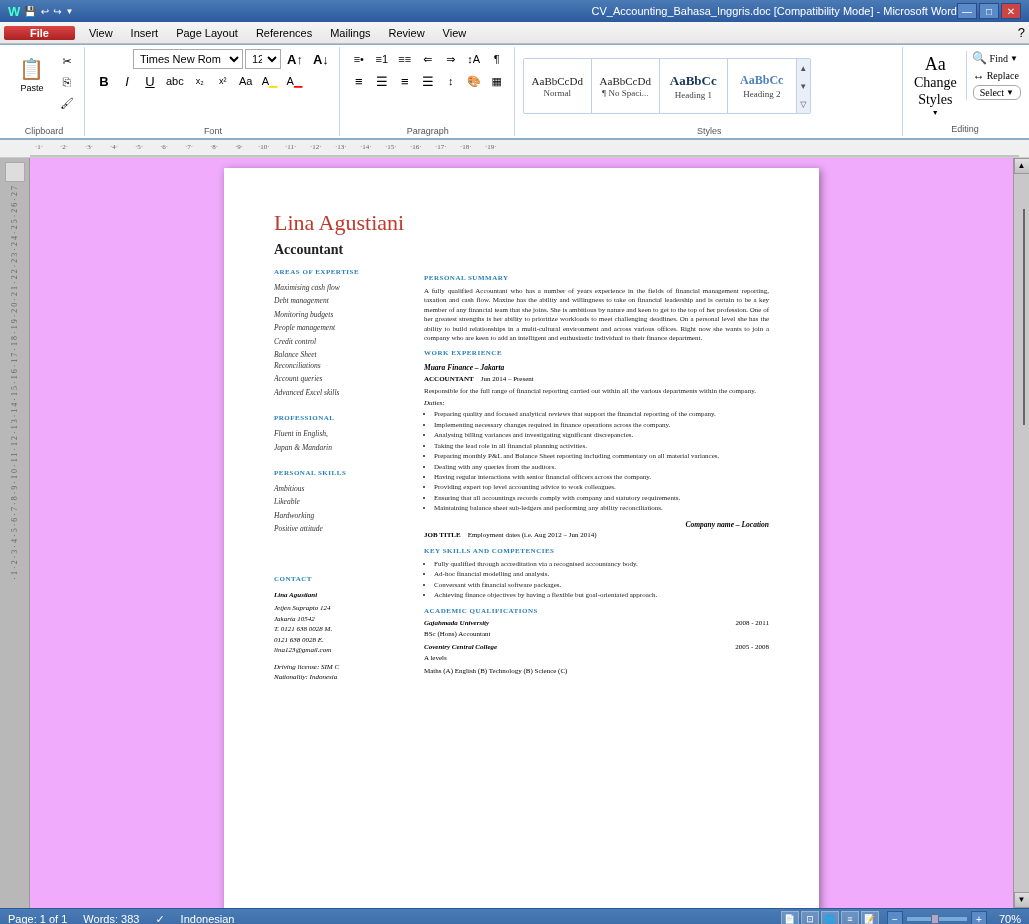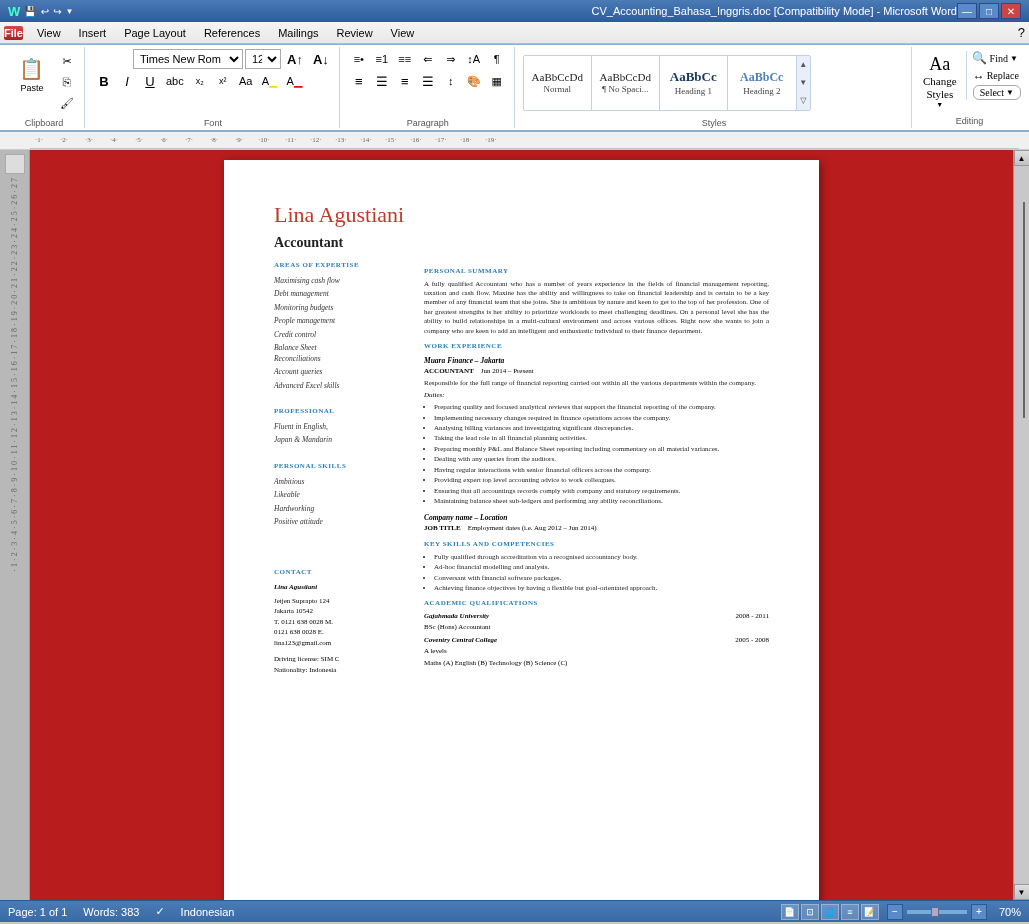--- a/index.html
+++ b/index.html
@@ -38,21 +38,21 @@
       font-size: 11px;
     }
     .menu-item {
       padding: 2px 8px;
       cursor: pointer;
       border-radius: 2px;
     }
     .file-btn {
       background: linear-gradient(to bottom, #d44, #a22);
       color: white;
-      padding: 1px 0;
+      padding: 1px 26px;
       border-radius: 2px;
       font-weight: bold;
       font-size: 11px;
       cursor: pointer;
       margin-right: 4px;
     }
     .ribbon-content {
       background: white;
       border-top: 1px solid #8aaecc;
       display: flex;
@@ -167,21 +167,21 @@
       font-size: 9px;
       color: #555;
     }
     .scroll-area {
       flex: 1;
       overflow-y: auto;
       overflow-x: hidden;
       display: flex;
       justify-content: center;
       padding: 10px 0;
-      background: #b91c1c;
+      background: #f0abfc;
     }
     .scroll-area::-webkit-scrollbar { width: 16px; }
     .scroll-area::-webkit-scrollbar-track { background: #c8c8c8; }
     .scroll-area::-webkit-scrollbar-thumb { background: #888; border: 1px solid #666; }
     .scrollbar-right {
       width: 16px;
       background: #c8c8c8;
       border-left: 1px solid #999;
       display: flex;
       flex-direction: column;
@@ -295,20 +295,21 @@
       list-style-type: disc;
     }
     .contact-text {
       font-style: italic;
       font-size: 7px;
       line-height: 1.5;
       font-weight: bold;
       margin-bottom: 3px;
     }
     .contact-normal {
+      font-style: italic;
       font-size: 7px;
       line-height: 1.5;
     }
     .edu-row {
       display: flex;
       justify-content: space-between;
       font-size: 7px;
       margin-bottom: 1px;
     }
     .edu-school { font-style: italic; font-weight: bold; }
@@ -543,21 +544,21 @@
     </div>
     <div class="ribbon-group-label">Styles</div>
   </div>
 
   <div style="display:flex;flex-direction:column;padding:2px 4px;border-right:none;gap:2px;">
     <div style="display:flex;gap:4px;flex:1;align-items:flex-start;padding-top:2px;">
 
       <div style="display:flex;flex-direction:column;align-items:center;">
         <div class="change-styles-btn">
           <span style="font-size:18px;">Aa</span>
-          <span style="font-size:11px;text-align:center;line-height:1.2;">Change<br>Styles</span>
+          <span style="font-size:14px;text-align:center;line-height:1.2;">Change<br>Styles</span>
           <span style="font-size:7px;">▼</span>
         </div>
       </div>
 
       <div style="display:flex;flex-direction:column;gap:2px;border-left:1px solid #c8d8ec;padding-left:6px;">
         <div style="display:flex;align-items:center;gap:2px;">
           <span style="font-size:12px;">🔍</span>
           <span style="font-size:10px;cursor:pointer;">Find</span>
           <span style="font-size:8px;">▼</span>
         </div>
@@ -667,21 +668,21 @@
             <li>Analysing billing variances and investigating significant discrepancies.</li>
             <li>Taking the lead role in all financial planning activities.</li>
             <li>Preparing monthly P&amp;L and Balance Sheet reporting including commentary on all material variances.</li>
             <li>Dealing with any queries from the auditors.</li>
             <li>Having regular interactions with senior financial officers across the company.</li>
             <li>Providing expert top level accounting advice to work colleagues.</li>
             <li>Ensuring that all accountings records comply with company and statutory requirements.</li>
             <li>Maintaining balance sheet sub-ledgers and performing any ability reconciliations.</li>
           </ul>
 
-          <div class="company-name" style="margin-top:6px;">Company name – Location</div>
+          <div class="company-name" style="margin-top:6px;text-align:right;">Company name – Location</div>
           <div class="job-row">
             <strong>JOB TITLE</strong>&nbsp;&nbsp;&nbsp;&nbsp;Employment dates (i.e. Aug 2012 – Jun 2014)
           </div>
 
           <div class="right-section-heading">KEY SKILLS AND COMPETENCIES</div>
           <ul class="bullet-list">
             <li>Fully qualified through accreditation via a recognised accountancy body.</li>
             <li>Ad-hoc financial modelling and analysis.</li>
             <li>Conversant with financial software packages.</li>
             <li>Achieving finance objectives by having a flexible but goal-orientated approach.</li>

